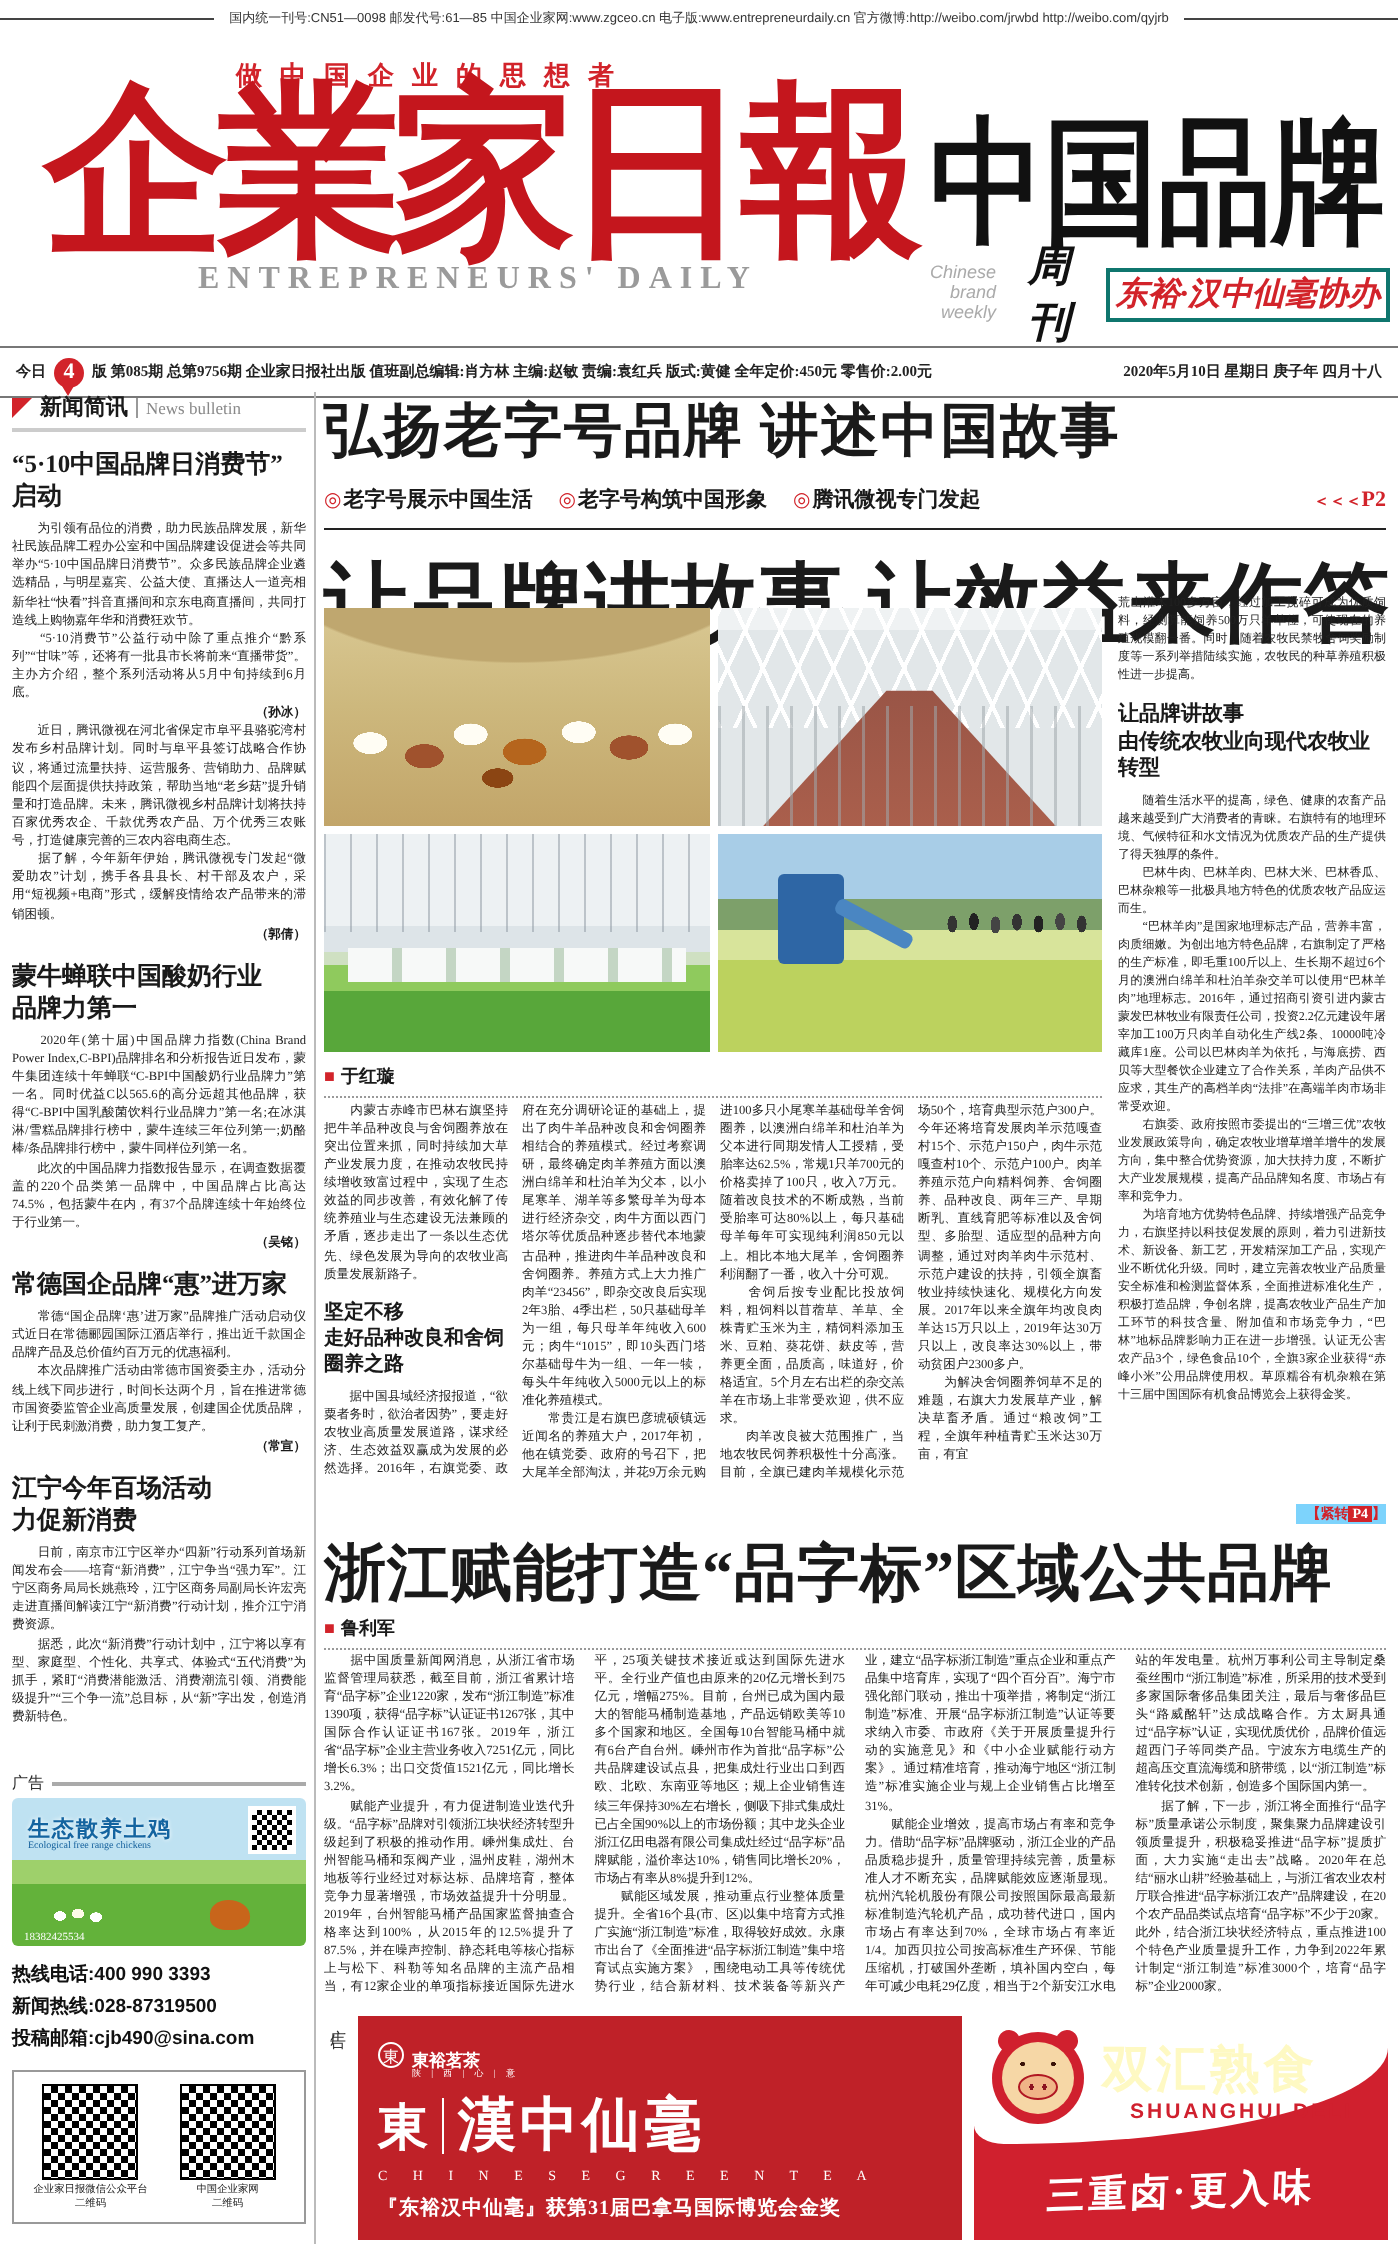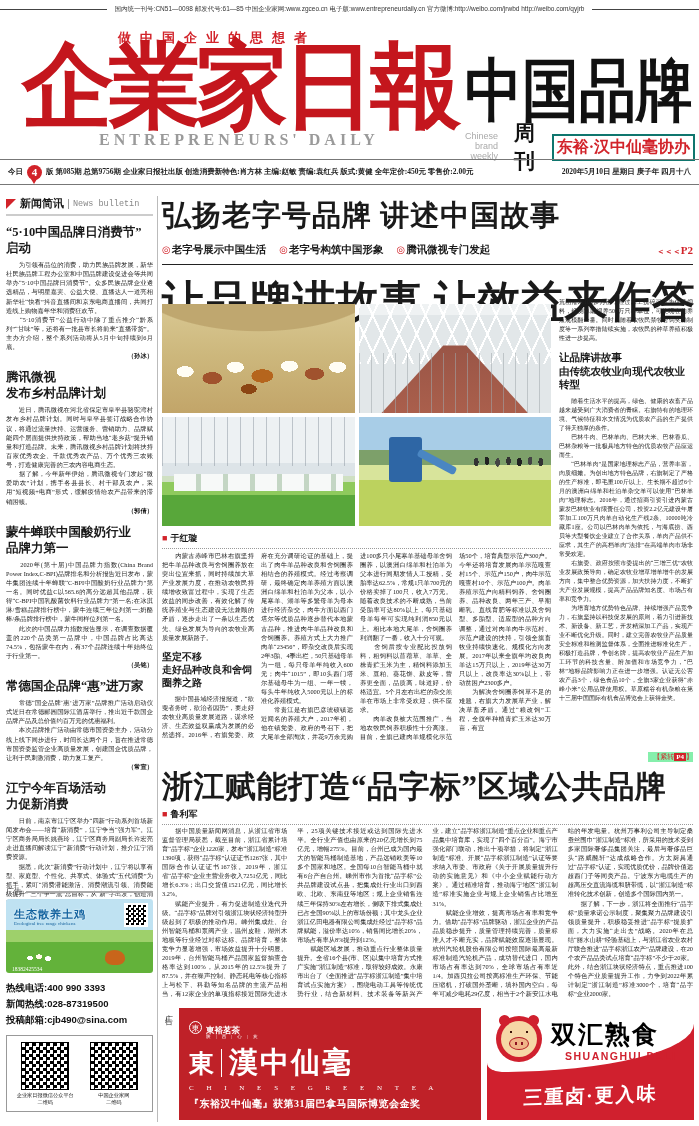--- a/index.html
+++ b/index.html
@@ -17,49 +17,49 @@
   .slogan { position:absolute; left:118px; top:29px; color:#d2232a; font-weight:bold;
             font-size:13px; letter-spacing:9px; font-family:"Liberation Sans",sans-serif; }
   .logo-cn { position:absolute; left:22px; top:38px; font-size:92px; line-height:1.05;
              font-weight:900; color:#c4161d; letter-spacing:-5px; transform:scaleY(1.02); }
   .logo-en { position:absolute; left:99px; top:131px; font-size:16px; font-weight:bold;
              color:#9a9a9a; letter-spacing:4px; }
   .brand-cn { position:absolute; left:465px; top:46px; font-size:57px; font-weight:900;
               font-family:"Liberation Sans",sans-serif; letter-spacing:0; color:#111;
               transform:scaleY(1.2); transform-origin:top left; }
   .brand-sub { position:absolute; left:465px; top:119px; width:230px; display:flex;
-               align-items:center; justify-content:flex-end; gap:16px; }
+               align-items:center; justify-content:flex-end; gap:16px;font-style:italic; }
   .brand-en { color:#aaa; font-size:9px; line-height:1.1; text-align:right;
               font-family:"Liberation Sans",sans-serif; }
   .brand-weekly { font-size:21px; font-weight:900; color:#111; }
   .coorg { border:2px solid #0f766e; color:#d2232a; font-weight:bold; font-size:16px;
            padding:1px 3px; white-space:nowrap; }
 
   
-  .infobar { position:absolute; top:159px; left:0; width:699px; height:26px;
+  .infobar { position:absolute; top:173px; left:0; width:699px; height:26px;
              border-top:1px solid #777; border-bottom:1px solid #777;
              display:flex; align-items:center; gap:4px; padding:0 8px;
              font-size:7.5px; font-weight:bold; color:#222; }
   .badge { width:15px; height:15px; background:#d2232a; border-radius:50%; color:#fff;
            text-align:center; line-height:15px; font-size:11px; font-weight:bold; position:relative; flex:0 0 15px;}
   .badge::after { content:""; position:absolute; left:4px; bottom:-4px;
                   border-left:3.5px solid transparent; border-right:3.5px solid transparent;
                   border-top:5px solid #d2232a; }
   .infodate { margin-left:auto; }
 
   
   .vline { position:absolute; left:157px; top:196px; height:926px; width:1px; background:#bbb; }
 
   
   .sidebar { position:absolute; left:6px; top:196px; width:147px; height:930px; }
   .sb-head { display:flex; align-items:center; gap:4px; border-bottom:2px solid #ccc; padding-bottom:3px; }
   .flag { width:0; height:0; border-top:10px solid #d2232a; border-right:10px solid transparent; }
   .sb-head-cn { font-size:11px; font-weight:bold; font-family:"Liberation Sans",sans-serif; }
   .sb-head-sep { width:1px; height:10px; background:#999; }
-  .sb-head-en { font-size:8.5px; color:#888; font-family:Liberation Mono, monospace; }
+  .sb-head-en { font-size:8.5px; color:#888; font-family:Liberation Serif, serif; }
   .sb-articles { height:688px; overflow:hidden; }
   .sb-article h3 { font-size:12.5px; line-height:1.28; font-weight:900; margin:8px 0 4px;
                    white-space:pre-line; }
   .jbody { font-size:6.3px; line-height:1.45; text-align:justify; white-space:pre-line; color:#222; }
   .sb-author { text-align:right; font-size:6.3px; font-weight:bold; margin-top:1px; }
   .sb-bottom { position:absolute; left:0; top:690px; width:147px; }
   .ad-tag { display:flex; align-items:center; gap:4px; font-size:8px; color:#333;
             font-family:"Liberation Sans",sans-serif; margin-bottom:2px; }
   .ad-tag::after { content:""; flex:1; border-top:2px solid #aaa; }
   .farm-ad { position:relative; width:147px; height:74px; border-radius:3px; overflow:hidden;
@@ -140,22 +140,22 @@
                  radial-gradient(4px 7px at 50% 46%,#333 0 60%,transparent 61%),
                  radial-gradient(4px 7px at 64% 50%,#222 0 60%,transparent 61%),
                  radial-gradient(4px 7px at 78% 45%,#444 0 60%,transparent 61%),
                  radial-gradient(4px 7px at 92% 50%,#333 0 60%,transparent 61%); }
 
   .rightcol { position:absolute; left:397px; top:104px; width:134px; height:464px;
               overflow:hidden; }
   .rightcol .jbody { font-size:6px; line-height:1.5; }
   .col-subhead { font-size:10.5px; font-weight:900; line-height:1.3; margin:8px 0 5px;
                  white-space:pre-line; }
-  .jump { position:absolute; right:0; bottom:0; background:#86efac; padding-left:5px;
-          color:#d2232a; font-weight:normal; font-size:7px; }
+  .jump { position:absolute; right:0; bottom:0; background:#7dd3fc; padding-left:5px;
+          color:#d2232a; font-weight:bold; font-size:7px; }
   .jump b { background:#d2232a; color:#fff; padding:0 2px; }
 
   .byline { position:absolute; left:0; top:338px; width:389px; font-size:9px; font-weight:bold;
             border-bottom:1px dotted #999; padding-bottom:3px; }
   .redsq { color:#d2232a; margin-right:3px; }
   .cols4 { position:absolute; left:0; top:357px; width:389px; height:209px; column-count:4;
            column-gap:7px; overflow:hidden; }
   .cols4 .jbody { font-size:6.3px; line-height:1.44; }
   .cols4 .col-subhead { font-size:10px; }
 
@@ -196,21 +196,21 @@
          border-radius:60% 60% 0 60%; top:-1px; }
   .pig .ear-l { left:3px; transform:rotate(-15deg); }
   .pig .ear-r { right:3px; transform:rotate(105deg); }
   .pig .snout { position:absolute; left:13px; top:21px; width:20px; height:13px;
         background:radial-gradient(1.8px 2.5px at 32% 50%,#8c1220 0 60%,transparent 61%),
                    radial-gradient(1.8px 2.5px at 68% 50%,#8c1220 0 60%,transparent 61%),#f0b487;
         border:1px solid #b01722; border-radius:50%; }
   .pig .eyes { position:absolute; left:12px; top:14px; width:22px; height:4px;
         background:radial-gradient(2px 2px at 15% 50%,#3a1208 0 60%,transparent 61%),
                    radial-gradient(2px 2px at 85% 50%,#3a1208 0 60%,transparent 61%); }
-  .sh-title { position:absolute; left:64px; top:10px; color:#000000; font-weight:900;
+  .sh-title { position:absolute; left:64px; top:10px; color:#fef9c3; font-weight:900;
               font-size:25px; letter-spacing:2px; font-family:Liberation Sans, sans-serif; }
   .sh-en { position:absolute; left:65px; top:42px; color:#d0202e; font-weight:bold;
            font-size:10.5px; letter-spacing:1.5px; font-family:"Liberation Sans",sans-serif;padding-left:13px; }
   .sh-slogan { position:absolute; left:0; right:0; bottom:11px; text-align:center; color:#fff;
                font-size:19px; font-weight:900; transform:rotate(-2deg) skewX(-4deg);
                letter-spacing:2px; }
 </style>
 </head>
 <body>
 
@@ -227,21 +227,21 @@
   <div class="brand-sub">
     <span class="brand-en" style="white-space:pre-line">Chinese brand
 weekly</span>
     <span class="brand-weekly">周刊</span>
     <span class="coorg">东裕·汉中仙毫协办</span>
   </div>
 
   <div class="infobar">
     <span>今日</span>
     <span class="badge">4</span>
-    <span>版 第085期 总第9756期 企业家日报社出版 创造消费新特色:肖方林 主编:赵敏 责编:袁红兵 版式:黄健 全年定价:450元 零售价:2.00元</span>
+    <span>版 第085期 总第9756期 企业家日报社出版 值班副总编辑:肖方林 主编:赵敏 责编:袁红兵 版式:黄健 全年定价:450元 零售价:2.00元</span>
     <span class="infodate">2020年5月10日 星期日 庚子年 四月十八</span>
   </div>
 
   <div class="vline"></div>
 
   <div class="sidebar">
     <div class="sb-head">
       <span class="flag"></span>
       <span class="sb-head-cn">新闻简讯</span>
       <span class="sb-head-sep"></span>
@@ -249,22 +249,20 @@
     </div>
     <div class="sb-articles">
       <div class="sb-article">
         <h3>“5·10中国品牌日消费节”
 启动</h3>
         <p class="jbody">　　为引领有品位的消费，助力民族品牌发展，新华社民族品牌工程办公室和中国品牌建设促进会等共同举办“5·10中国品牌日消费节”。众多民族品牌企业遴选精品，与明星嘉宾、公益大使、直播达人一道亮相新华社“快看”抖音直播间和京东电商直播间，共同打造线上购物嘉年华和消费狂欢节。
 　　“5·10消费节”公益行动中除了重点推介“黔系列”“甘味”等，还将有一批县市长将前来“直播带货”。主办方介绍，整个系列活动将从5月中旬持续到6月底。</p>
         <div class="sb-author">（孙冰）</div>
       </div>
       <div class="sb-article">
-        <h3>腾讯微视
-发布乡村品牌计划</h3>
         <p class="jbody">　　近日，腾讯微视在河北省保定市阜平县骆驼湾村发布乡村品牌计划。同时与阜平县签订战略合作协议，将通过流量扶持、运营服务、营销助力、品牌赋能四个层面提供扶持政策，帮助当地“老乡菇”提升销量和打造品牌。未来，腾讯微视乡村品牌计划将扶持百家优秀农企、千款优秀农产品、万个优秀三农账号，打造健康完善的三农内容电商生态。
 　　据了解，今年新年伊始，腾讯微视专门发起“微爱助农”计划，携手各县县长、村干部及农户，采用“短视频+电商”形式，缓解疫情给农产品带来的滞销困顿。</p>
         <div class="sb-author">（郭倩）</div>
       </div>
       <div class="sb-article">
         <h3>蒙牛蝉联中国酸奶行业
 品牌力第一</h3>
         <p class="jbody">　　2020年(第十届)中国品牌力指数(China Brand Power Index,C-BPI)品牌排名和分析报告近日发布，蒙牛集团连续十年蝉联“C-BPI中国酸奶行业品牌力”第一名。同时优益C以565.6的高分远超其他品牌，获得“C-BPI中国乳酸菌饮料行业品牌力”第一名;在冰淇淋/雪糕品牌排行榜中，蒙牛连续三年位列第一;奶酪棒/条品牌排行榜中，蒙牛同样位列第一名。
 　　此次的中国品牌力指数报告显示，在调查数据覆盖的220个品类第一品牌中，中国品牌占比高达74.5%，包括蒙牛在内，有37个品牌连续十年始终位于行业第一。</p>
         <div class="sb-author">（吴铭）</div>

